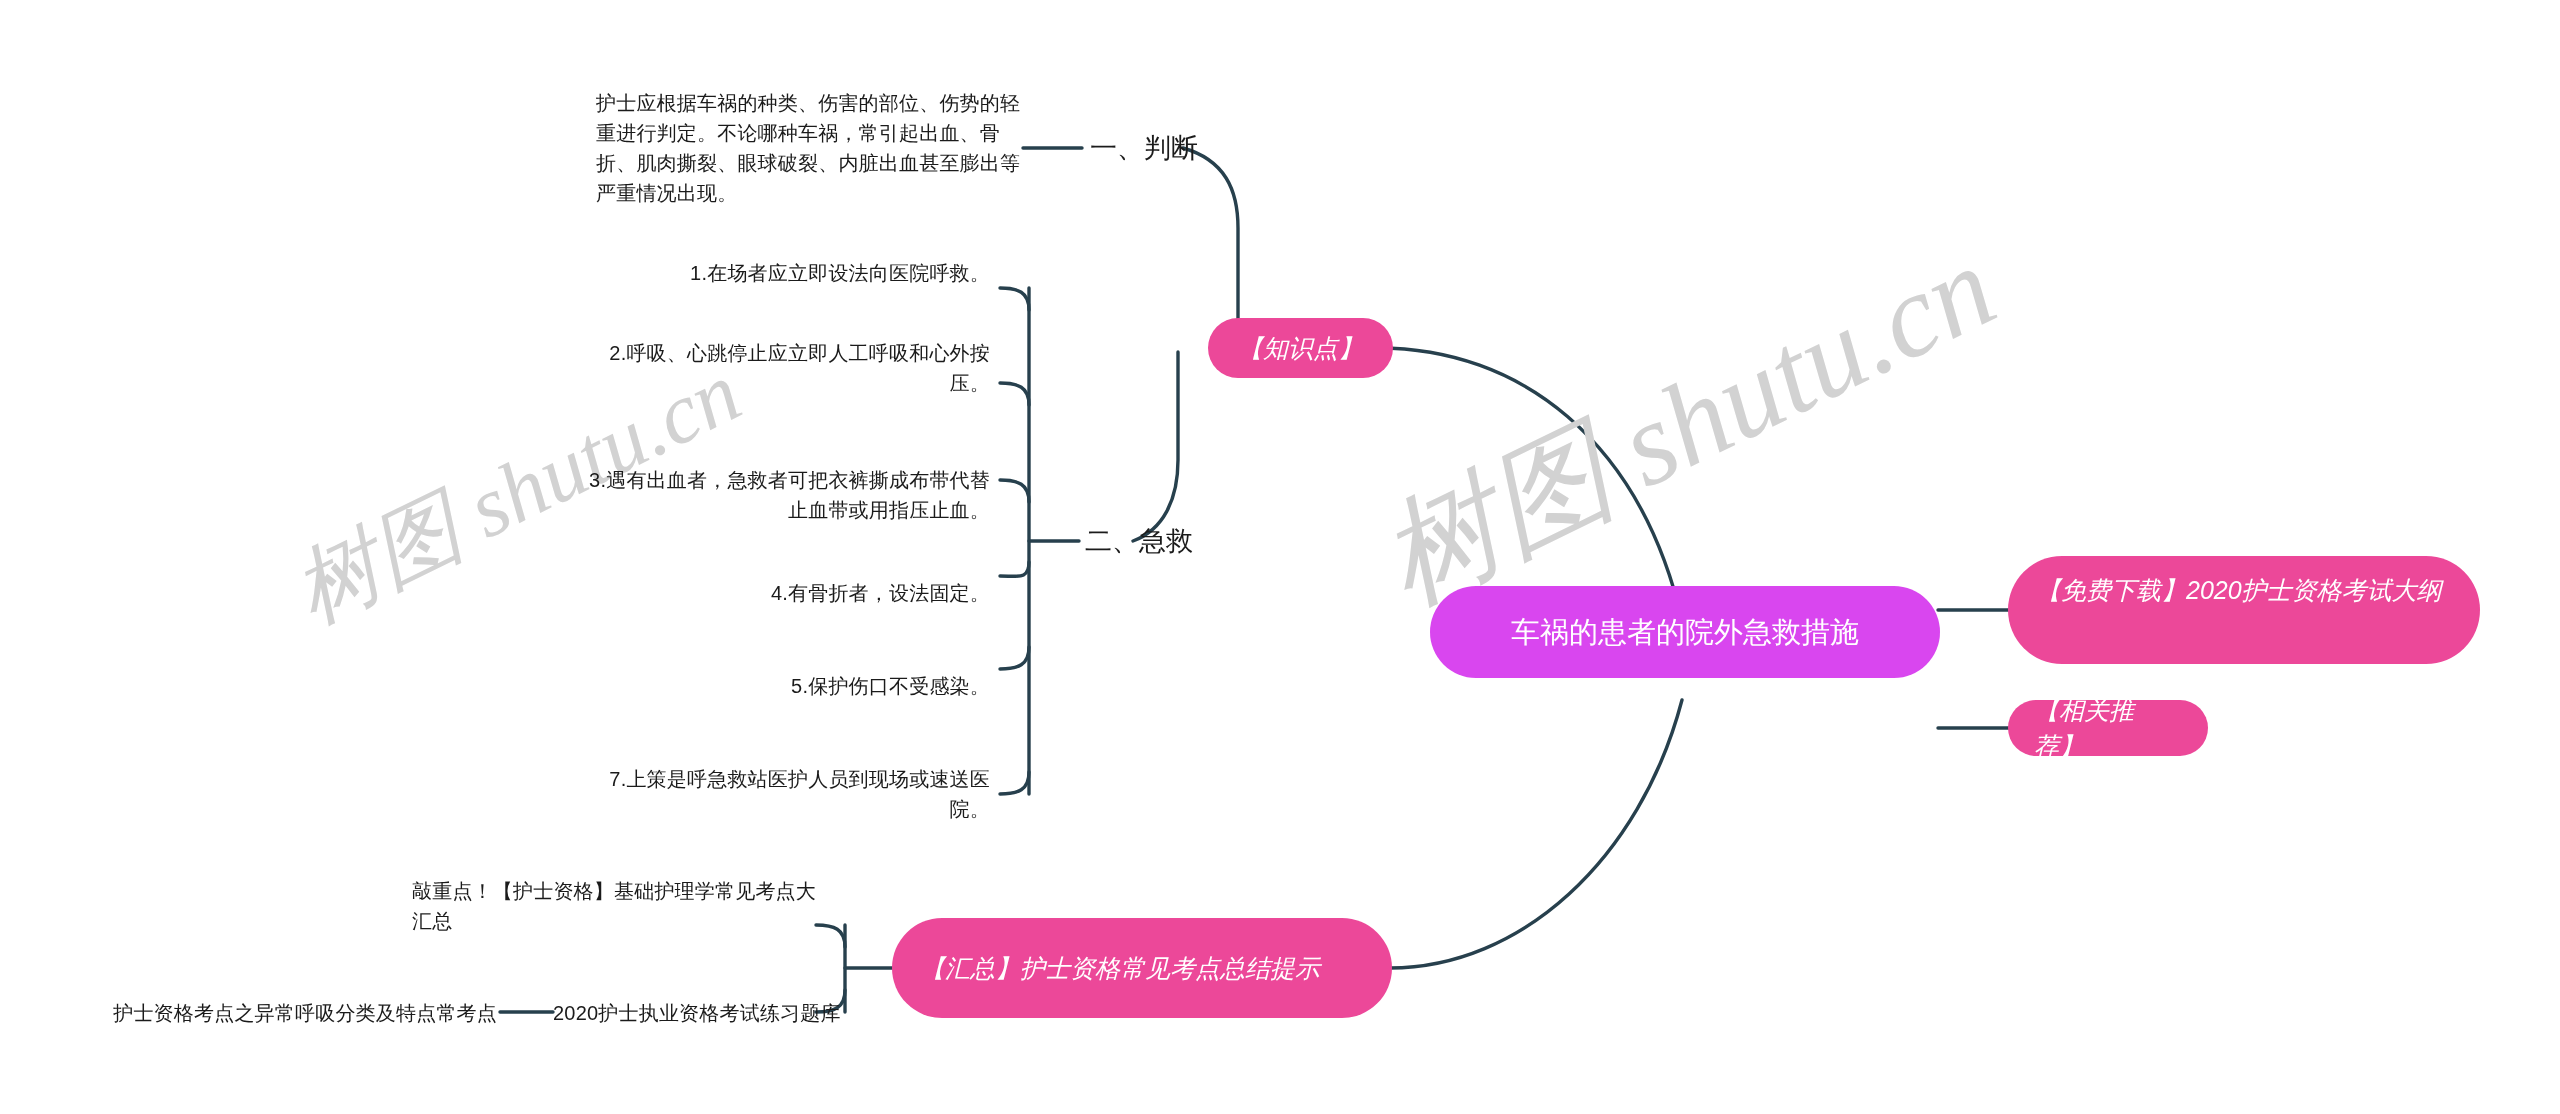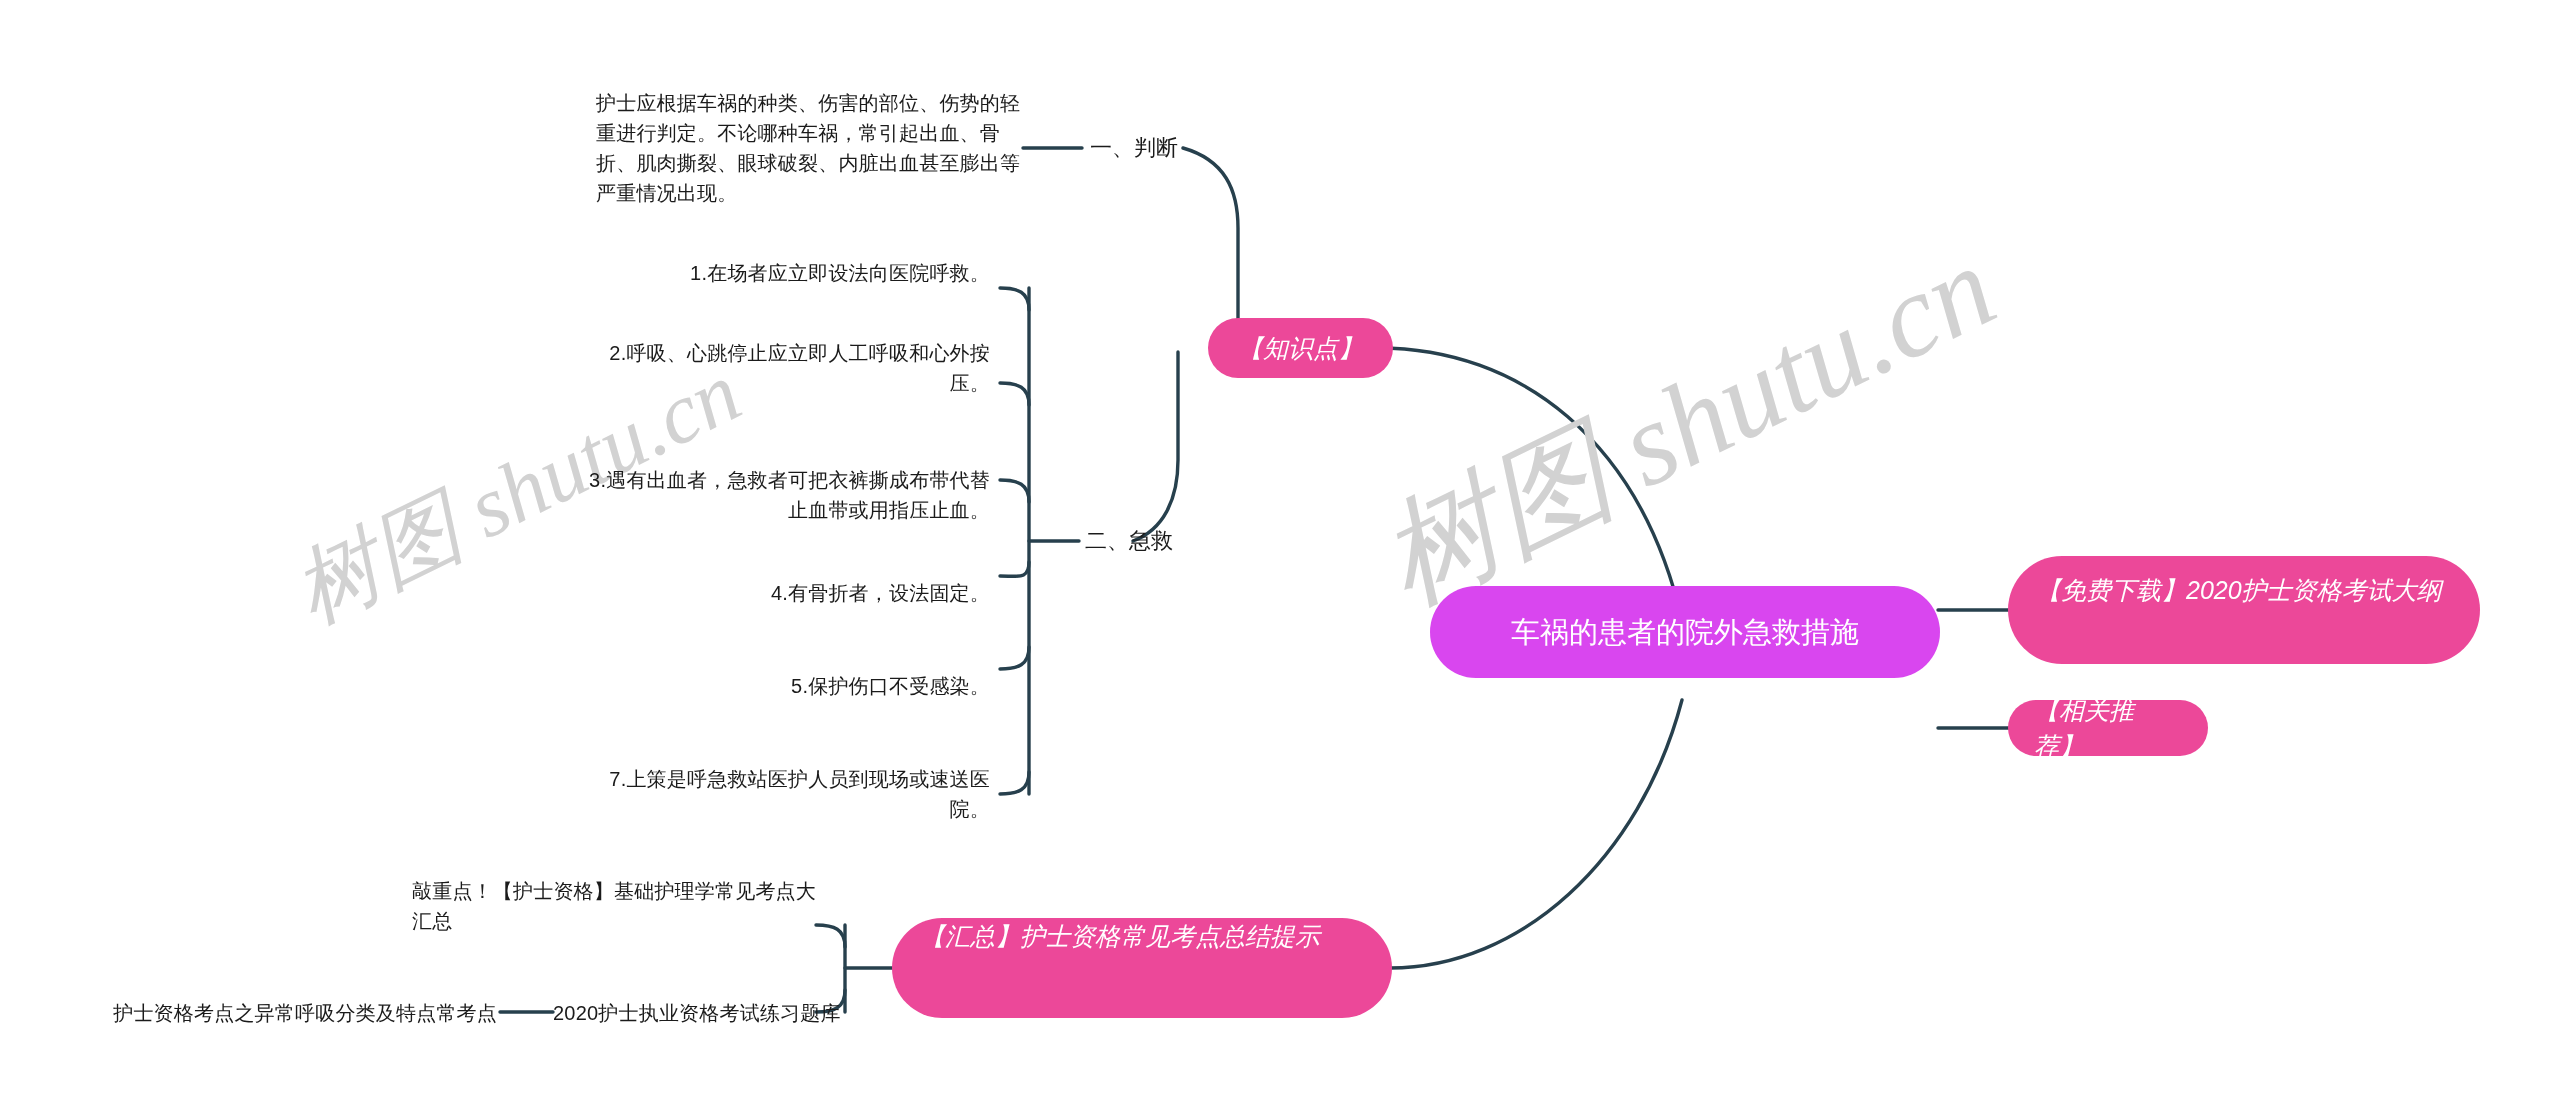--- a/index.html
+++ b/index.html
@@ -76,21 +76,21 @@
   .pill.center {
     justify-content: center;
     text-align: center;
     font-size: 29px;
     line-height: 42px;
     border-radius: 46px;
   }
   .branch-label {
     position: absolute;
     color: #1b1b1b;
-    font-size: 22px;
+    font-size: 27px;
     line-height: 30px;
     white-space: nowrap;
     z-index: 3;
   }
 </style>
 </head>
 <body>
 
 <div id="stage">
 
@@ -162,21 +162,21 @@
   </div>
 
   <div class="node pill teal" style="left:2008px; top:556px; width:472px; height:108px; align-items:flex-start; padding:16px 28px;">
     <span>【免费下载】2020护士资格考试大纲</span>
   </div>
 
   <div class="node pill teal" style="left:2008px; top:700px; width:200px; height:56px; padding:12px 26px;">
     <span>【相关推荐】</span>
   </div>
 
-  <div class="node pill teal" style="left:892px; top:918px; width:500px; height:100px; align-items:flex-start; padding:0 28px;">
+  <div class="node pill teal" style="left:892px; top:918px; width:500px; height:100px; align-items:center; padding:0 28px;">
     <span>【汇总】护士资格常见考点总结提示</span>
   </div>
 
   <div class="node leaf left" style="left:412px; top:876px; width:404px;">敲重点！【护士资格】基础护理学常见考点大汇总</div>
 
   <div class="node leaf left" style="left:553px; top:998px; width:300px;">2020护士执业资格考试练习题库</div>
 
   <div class="node leaf right" style="left:97px; top:998px; width:400px;">护士资格考点之异常呼吸分类及特点常考点</div>
 
 </div>

